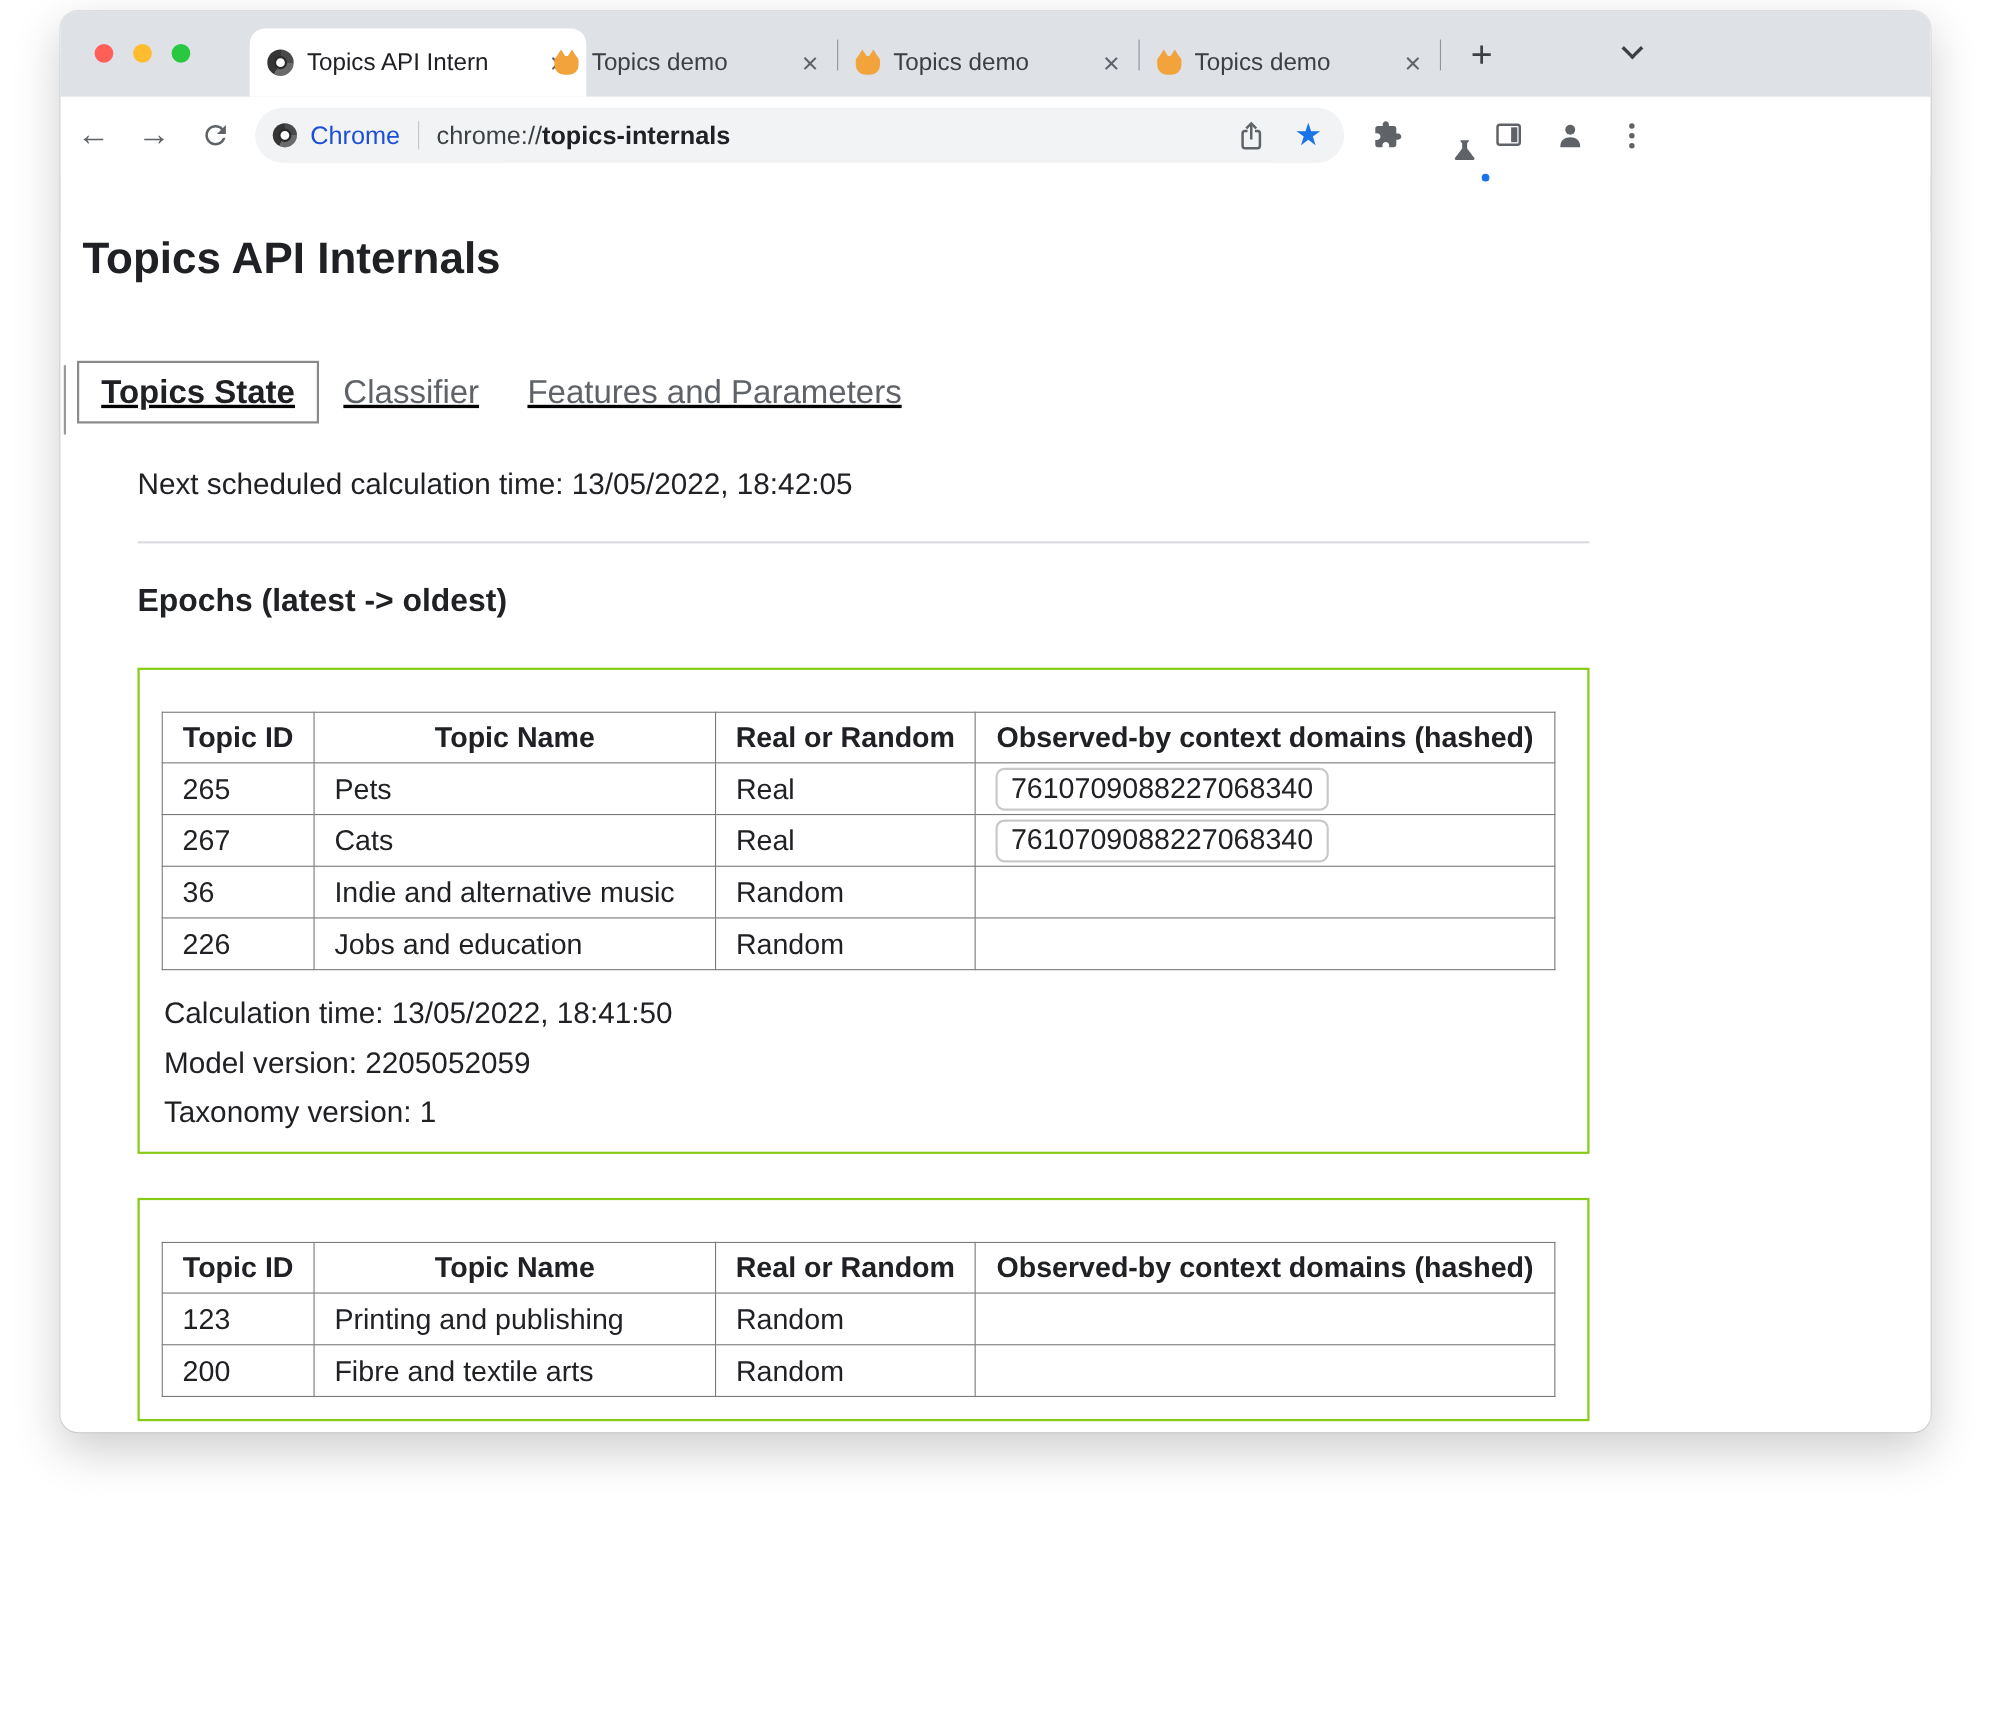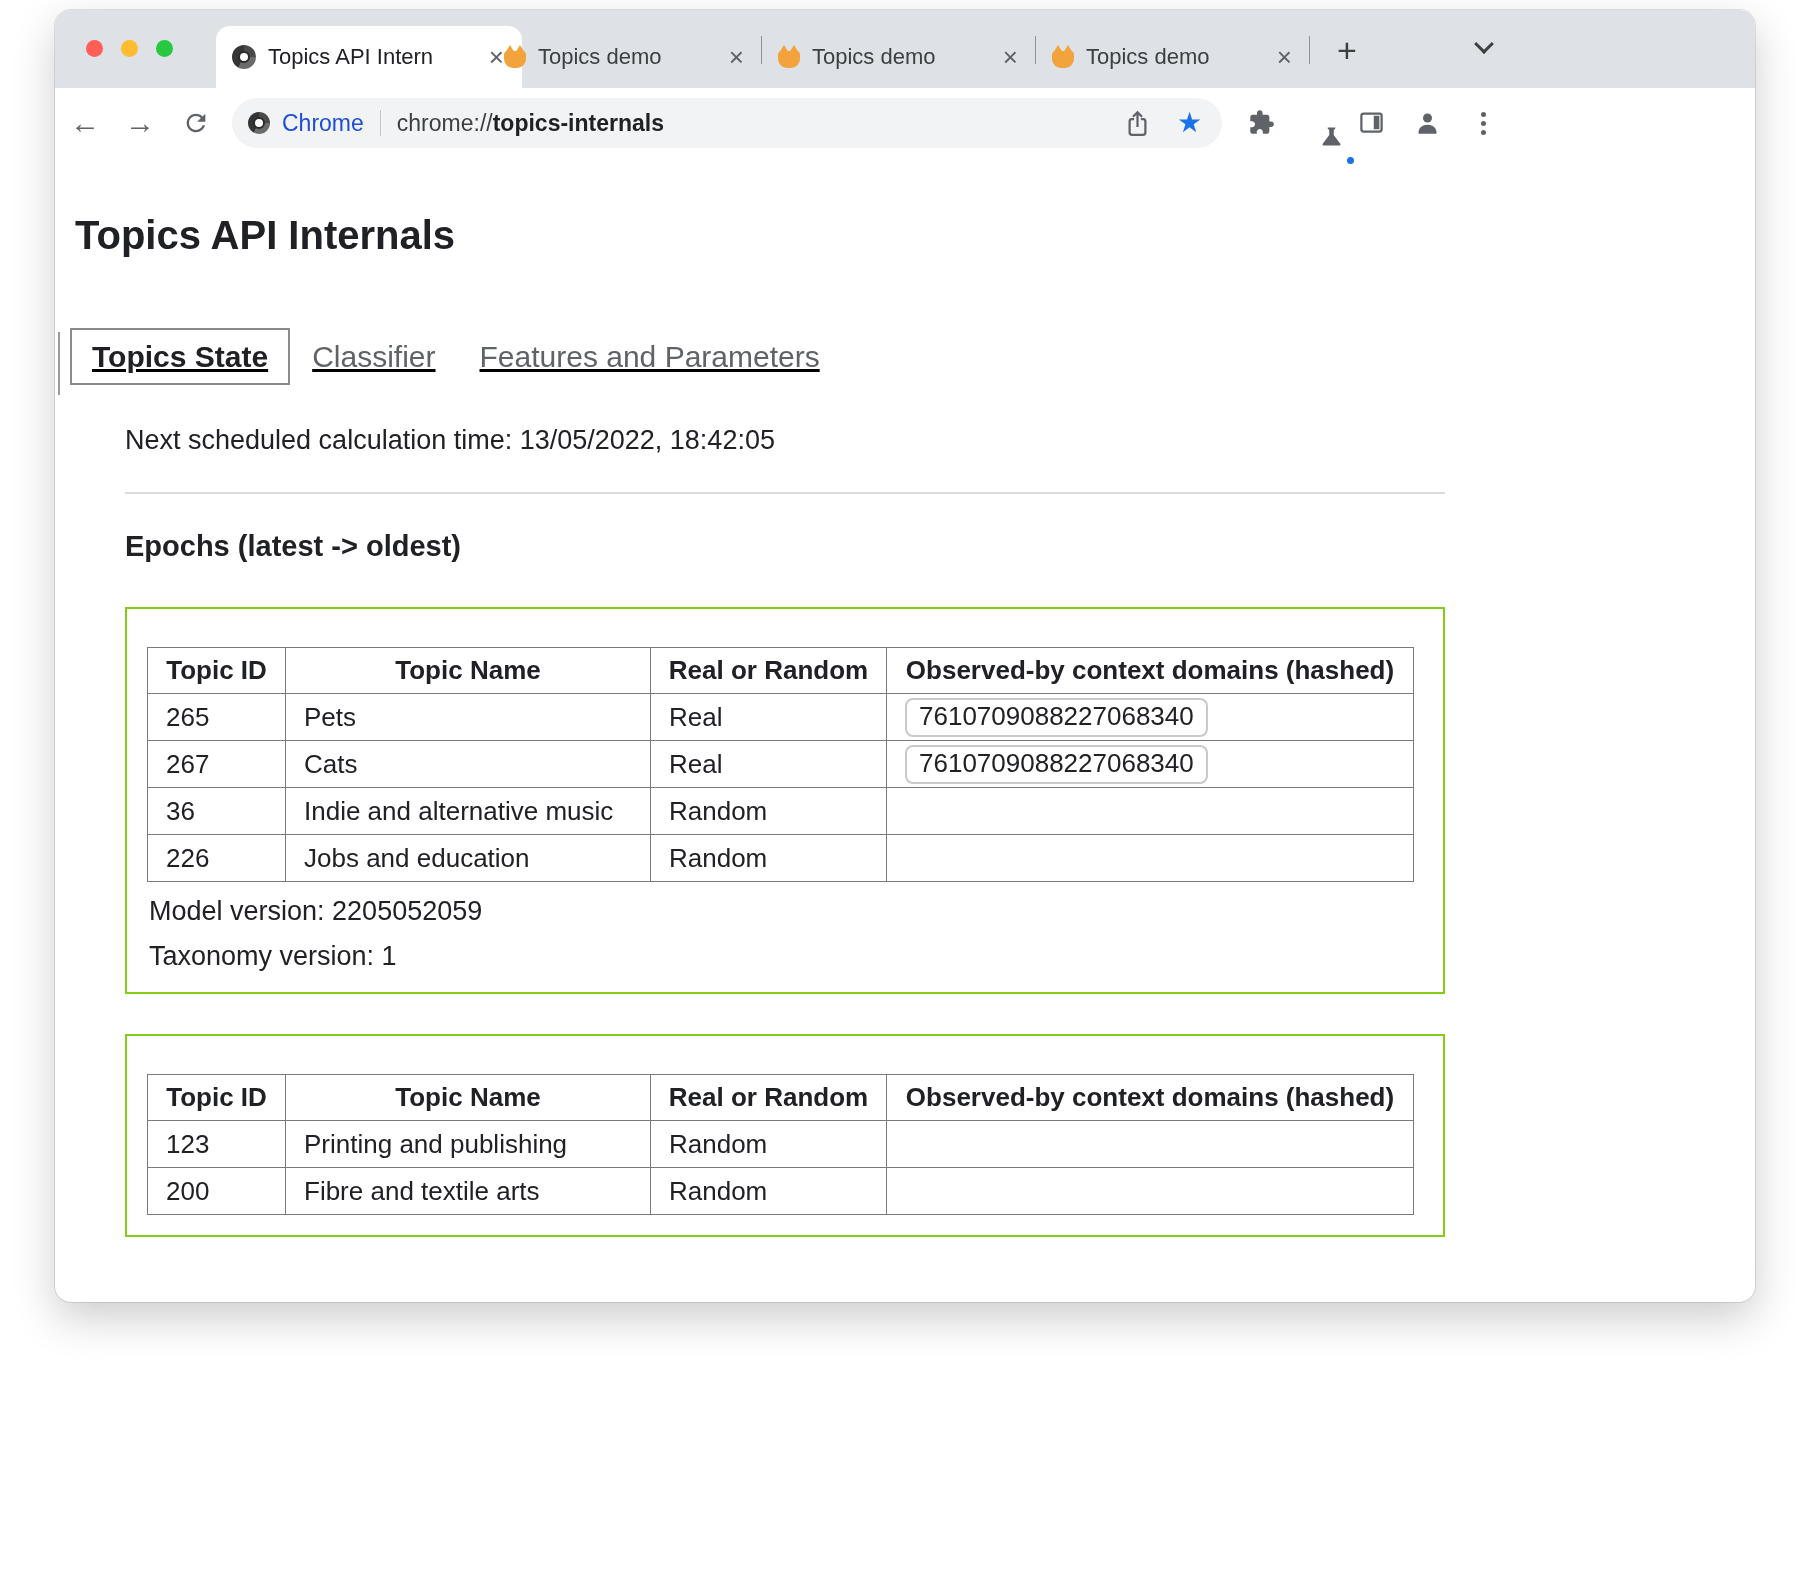--- a/index.html
+++ b/index.html
@@ -95,21 +95,21 @@
 <body>
 
 <div class="stage">
   <div class="window">
 
     <div class="tabstrip">
       <span class="tl tl-red"></span>
       <span class="tl tl-yellow"></span>
       <span class="tl tl-green"></span>
 
-      <div class="btab active" style="left:161px;width:306px;">
+      <div class="btab active" style="left:172px;width:306px;">
         <span class="chrome-favicon"></span>
         <span class="btab-label">Topics API Intern</span>
         <span class="btab-close">×</span>
       </div>
 
       <div class="btab" style="left:433px;width:274px;">
         <span class="cat-icon"></span>
         <span class="btab-label">Topics demo</span>
         <span class="btab-close">×</span>
       </div>
@@ -237,20 +237,21 @@
               <td></td>
             </tr>
             <tr>
               <td>226</td>
               <td>Jobs and education</td>
               <td>Random</td>
               <td></td>
             </tr>
           </tbody>
             </table>
+          <p class="epoch-meta first">Calculation time: 13/05/2022, 18:41:50</p>
           <p class="epoch-meta">Model version: 2205052059</p>
           <p class="epoch-meta">Taxonomy version: 1</p>
         </div>
 
         <div class="epoch-box second">
           <table class="topics">
             <colgroup>
                 <col style="width:138px">
                 <col style="width:365px">
                 <col style="width:236px">

